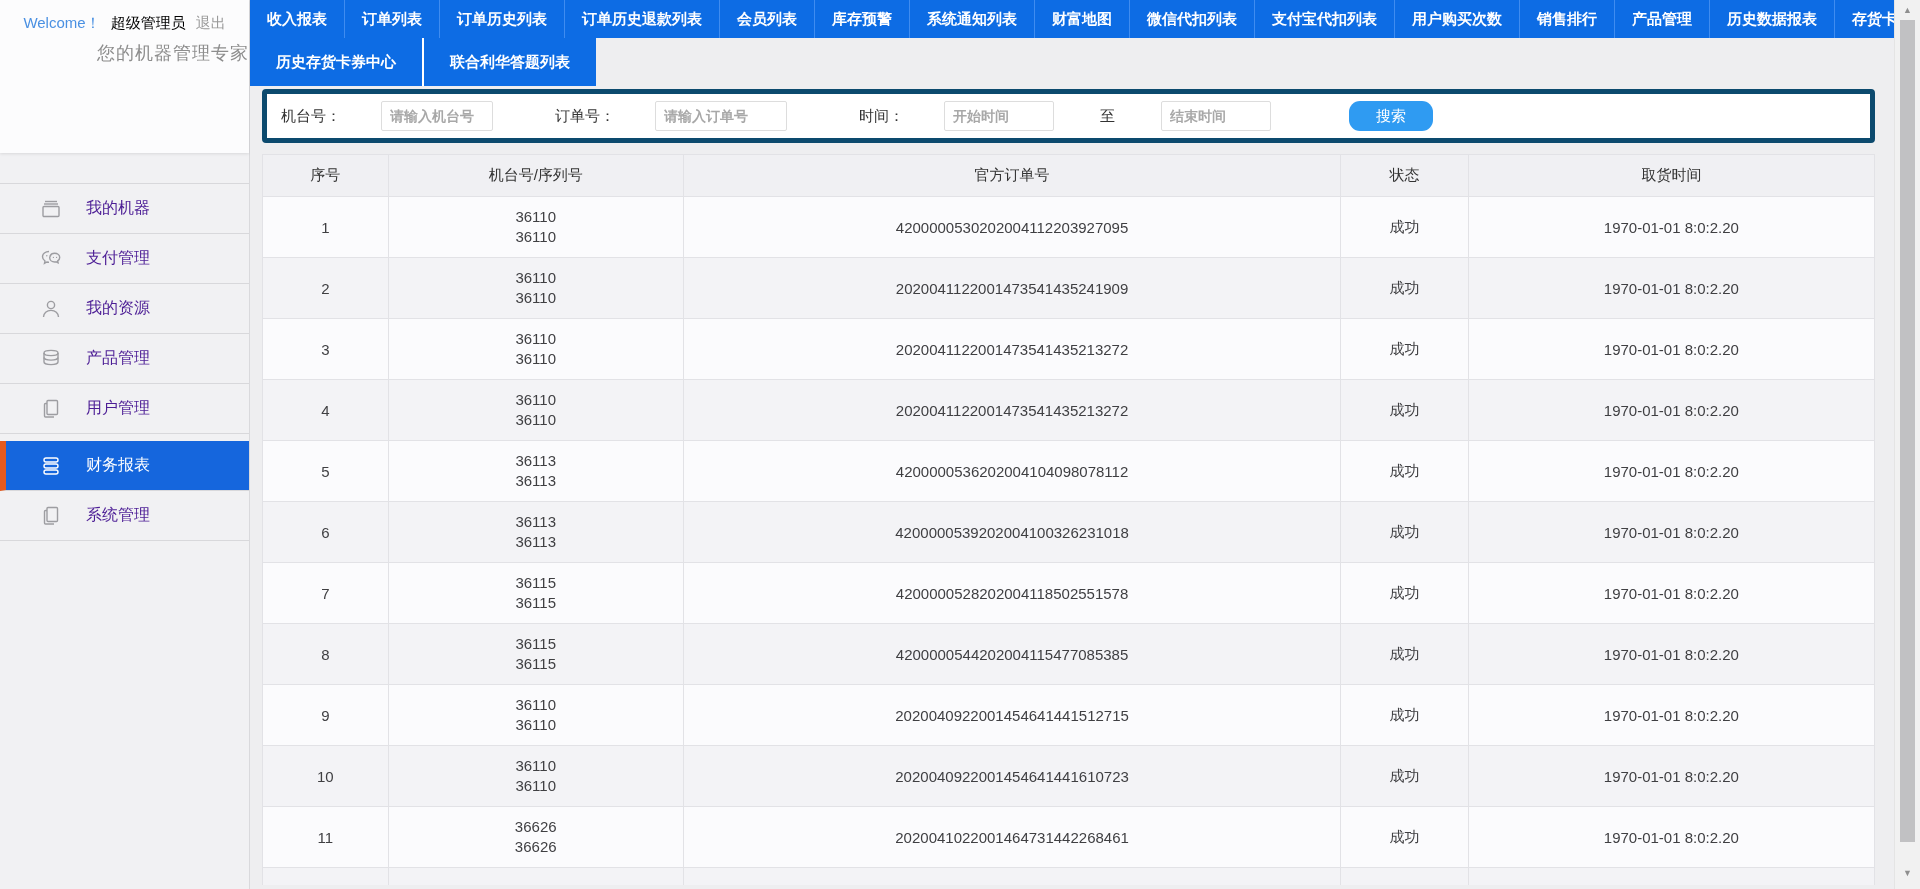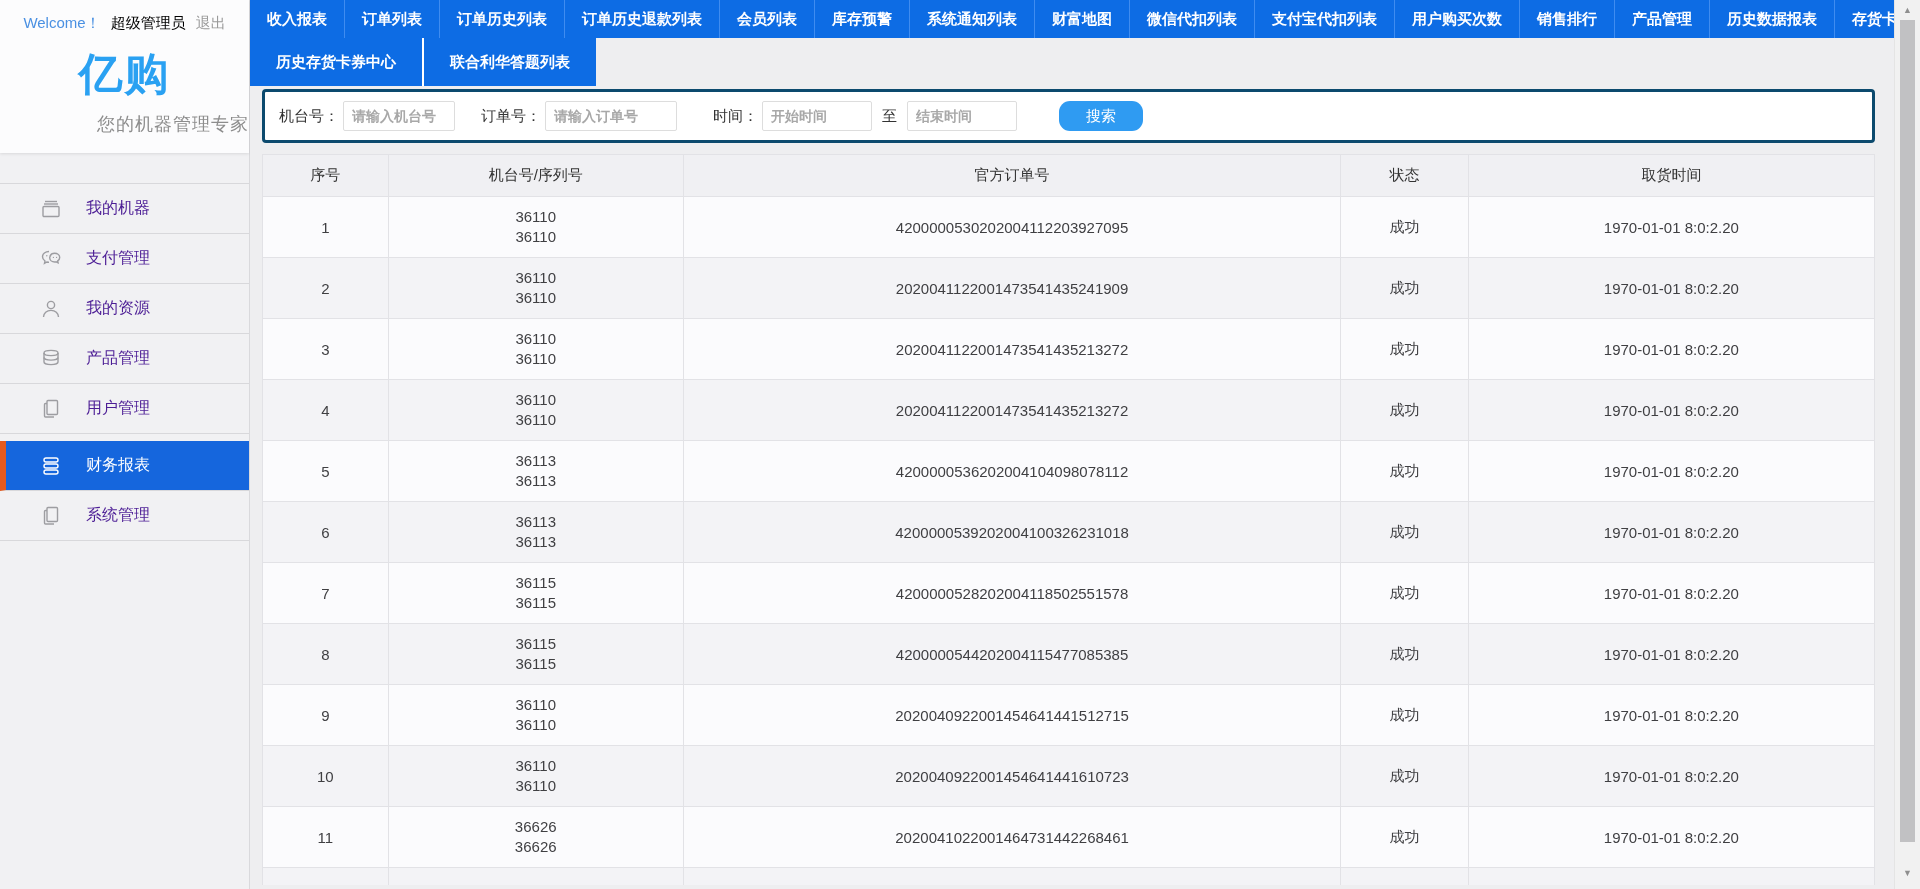--- a/index.html
+++ b/index.html
@@ -32,22 +32,22 @@
              padding:0 17px; border-right:1px solid #3f8cf0; white-space:nowrap; cursor:pointer; }
   .nav-fill { flex:1; }
 
   .subnav { display:inline-flex; align-self:flex-start; background:#0d6ce4; height:48px; flex:none; }
   .sub-tab { color:#fff; font-size:15px; font-weight:600; display:flex; align-items:center;
              padding:0 26px; cursor:pointer; white-space:nowrap; }
   .sub-tab:not(:last-child) { border-right:2px solid #fff; }
   .sub-tab.active { color:#e9504e; }
 
   
-  .search-card { margin:3px 19px 0 12px; height:54px; background:#fff; border:3px solid #0c4a6e;
-                 border-radius:4px; display:flex; align-items:center; padding-left:14px; flex:none; }
+  .search-card { margin:3px 19px 0 12px; height:54px; background:#fff; border:5px solid #0c4a6e;
+                 border-radius:4px; display:flex; align-items:center; padding-left:14px; flex:none;gap:36px; }
   .search-card label { font-size:15px; color:#333; margin-right:4px; white-space:nowrap; }
   .search-card input { height:30px; border:1px solid #ddd; border-radius:2px; padding:0 8px;
                        font-size:14px; color:#701a75; background:#fff; outline:none;
                        font-family:"Liberation Sans","DejaVu Sans",sans-serif;font-weight:bold; }
   .search-card input::placeholder { color:#a8a8a8; }
   .inp-machine { width:112px; margin-right:26px; }
   .inp-order { width:132px; margin-right:36px; }
   .inp-date { width:110px; }
   .to-label { margin:0 10px; font-size:15px; color:#333; }
   .search-btn { margin-left:42px; width:84px; height:30px; background:#2f9bf2; color:#fff; border:none;
@@ -76,21 +76,20 @@
 
 <div class="app">
 
   <aside class="sidebar">
     <div class="sidebar-header">
       <div class="welcome-row">
         <span class="welcome-word">Welcome！</span>
         <span class="welcome-user">超级管理员</span>
         <span class="welcome-logout">退出</span>
       </div>
-      <div class="logo">亿购</div>
       <div class="tagline">您的机器管理专家</div>
     </div>
     <nav class="menu">
         <div class="menu-item">
           <span class="mi-icon">
             <svg width="24" height="24" viewBox="0 0 24 24">
               <line x1="6" y1="4.5" x2="18" y2="4.5"></line>
               <line x1="5" y1="7" x2="19" y2="7"></line>
               <rect x="4" y="9.5" width="16" height="10" rx="1"></rect>
             </svg>

